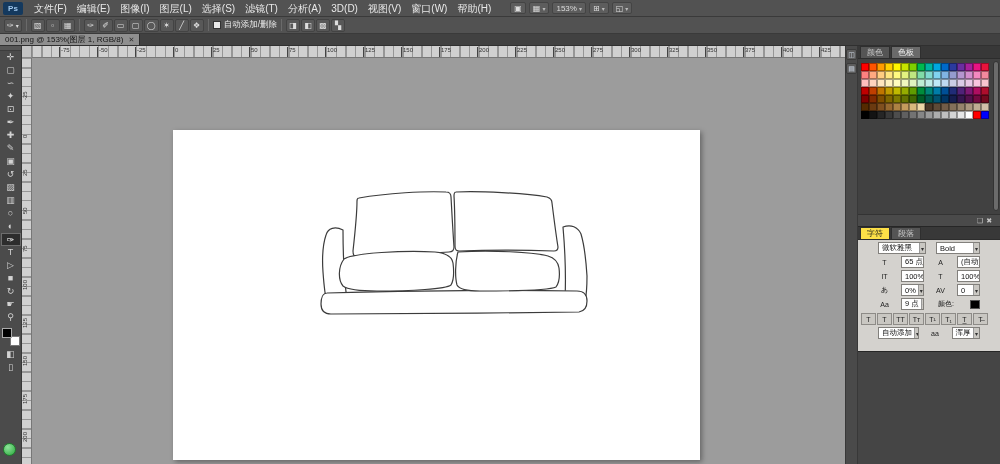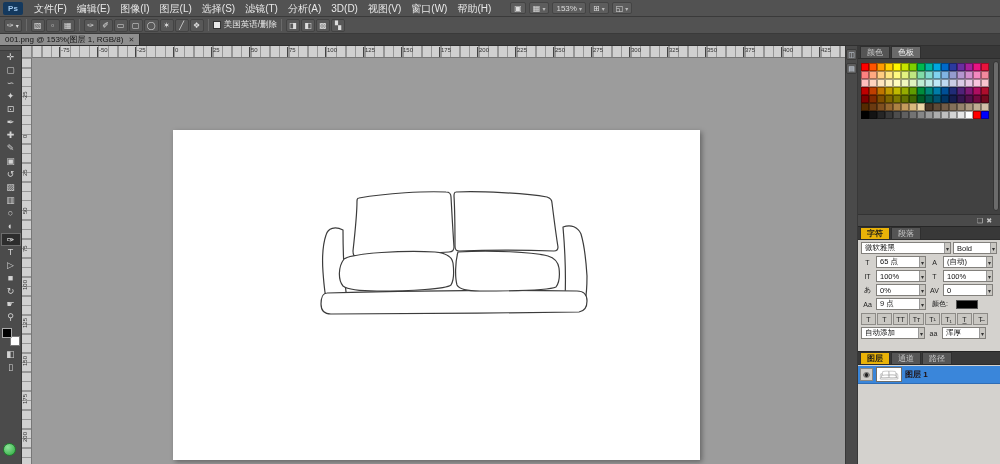--- a/index.html
+++ b/index.html
@@ -55,31 +55,31 @@
 
   
   #collapsed-strip{position:absolute;left:845px;top:46px;width:13px;height:418px;background:#4a4a4a;border-left:1px solid #383838;border-right:1px solid #383838;}
   .cicon{width:11px;height:11px;margin:3px auto 0;background:#5c5c5c;border:1px solid #3b3b3b;color:#cfd8e6;font-size:7px;text-align:center;line-height:10px;border-radius:2px;}
 
   
   #dock{position:absolute;left:858px;top:46px;width:142px;height:418px;background:#454545;}
   .ptab-strip{height:13px;background:#383838;display:flex;align-items:flex-end;gap:1px;padding-left:2px;border-bottom:1px solid #2c2c2c;}
   .ptab{padding:0 6px;height:12px;line-height:12px;font-size:8px;background:#555;color:#c9c9c9;border:1px solid #2f2f2f;border-bottom:none;}
   .ptab.on-dark{background:#6a6a6a;color:#f0f0f0;}
-  .ptab.on-light{background:#eab308;color:#1a1a1a;font-weight:bold;}
+  .ptab.on-light{background:#fde047;color:#1a1a1a;}
 
   #swatches-panel{position:absolute;left:0;top:0;width:142px;height:181px;background:#414141;border-bottom:1px solid #262626;}
   #swatch-grid{position:absolute;left:3px;top:17px;display:grid;grid-template-columns:repeat(16,8px);grid-auto-rows:8px;gap:0px;}
   .sw{width:8px;height:8px;border:1px solid rgba(0,0,0,.35);}
   #swatch-scroll{position:absolute;right:1px;top:15px;width:6px;height:150px;background:#6b6b6b;border:1px solid #333;border-radius:3px;}
   #swatch-footer{position:absolute;left:0;bottom:0;width:142px;height:12px;background:#4a4a4a;border-top:1px solid #333;display:flex;justify-content:flex-end;gap:3px;padding-right:8px;align-items:center;}
   .sficon{font-size:7px;color:#c6c6c6;}
 
   #char-panel{position:absolute;left:0;top:181px;width:142px;height:125px;background:#d4d2ce;border-bottom:1px solid #262626;color:#141414;}
-  .crow{display:flex;align-items:center;gap:2px;padding:0 3px;margin-top:2px;height:12px;}
+  .crow{display:flex;align-items:center;gap:10px;padding:0 20px;margin-top:2px;height:12px;}
   .cicolab{width:13px;font-size:7px;color:#222;text-align:center;flex:none;}
   .sel{display:inline-flex;align-items:center;justify-content:space-between;background:#fff;border:1px solid #82807c;height:12px;font-size:7.5px;padding:0 0 0 3px;color:#111;overflow:hidden;white-space:nowrap;}
   .sel::after{content:"▾";font-size:6px;color:#333;background:#c9c7c2;border-left:1px solid #999;padding:0 1px;margin-left:2px;height:100%;display:flex;align-items:center;}
   .sel.grow{flex:1;}
   .sel.w50{width:50px;} .sel.w44{width:44px;} .sel.w64{width:64px;}
   #char-color-chip{width:22px;height:9px;background:#000;border:1px solid #555;margin-left:2px;}
   #tbtns{display:flex;gap:1px;padding:0 3px;margin-top:3px;}
   .tb{width:15px;height:12px;background:#c9c7c2;border:1px solid #8d8b87;font-size:7px;text-align:center;line-height:11px;color:#222;}
 
   #layers-panel{position:absolute;left:0;top:306px;width:142px;height:112px;background:#d4d2ce;color:#141414;}
@@ -123,21 +123,21 @@
         <span class="obtn">▭</span>
         <span class="obtn">▢</span>
         <span class="obtn">◯</span>
         <span class="obtn">✶</span>
         <span class="obtn">╱</span>
         <span class="obtn">❖</span>
       </div>
     <span class="osep"></span>
     <div id="opt-check">
       <span id="opt-checkbox"></span>
-      <span id="opt-check-label">美国英语/删除</span>
+      <span id="opt-check-label">自动添加/删除</span>
     </div>
     <span class="osep"></span>
     <div class="ogroup" id="opt-area">
         <span class="obtn">◨</span>
         <span class="obtn">◧</span>
         <span class="obtn">▩</span>
         <span class="obtn">▚</span>
       </div>
   </div>
 
@@ -432,37 +432,15 @@
         <span class="sel w64">
             <span>自动添加</span>
           </span>
         <span class="cicolab">aa</span>
         <span class="sel w44">
             <span>浑厚</span>
           </span>
       </div>
     </div>
 
-    <div id="layers-panel">
-      <div class="ptab-strip" id="layer-tabs">
-          <span class="ptab on-light">图层</span>
-          <span class="ptab">通道</span>
-          <span class="ptab">路径</span>
-        </div>
-      <div id="layer-row">
-        <span id="layer-eye">◉</span>
-        <span id="layer-thumb">
-          <svg id="thumb-svg" width="24" height="14" viewBox="100 40 360 160">
-              <path d="M186,68 C214,63 252,61 273,62 C277,62 278,64 278,67 C279,85 280,103 281,117 C281,121 279,122 276,122 C246,124 208,126 184,127 C181,127 180,125 180,121 C182,103 184,84 184,71 C184,69 185,68 186,68 Z" fill="#ffffff" stroke="#3c3c3c" stroke-width="4" stroke-linejoin="round"></path>
-              <path d="M283,62 C307,61 351,63 374,67 C377,68 379,70 379,73 C381,89 383,105 385,117 C385,120 384,121 381,121 C353,120 312,120 286,121 C283,121 282,120 282,116 C282,102 282,83 281,66 C281,63 282,62 283,62 Z" fill="#ffffff" stroke="#3c3c3c" stroke-width="4" stroke-linejoin="round"></path>
-              <path d="M170,100 C162,96 155,98 153,105 C150,114 149,128 150,142 C151,156 152,166 154,172 L174,170 C171,148 170,122 170,100 Z" fill="#ffffff" stroke="#3c3c3c" stroke-width="4" stroke-linejoin="round"></path>
-              <path d="M390,97 C398,94 405,97 408,104 C411,114 413,130 414,146 C414,158 413,167 412,172 L392,170 C393,148 392,120 390,97 Z" fill="#ffffff" stroke="#3c3c3c" stroke-width="4" stroke-linejoin="round"></path>
-              <path d="M154,163 C232,161 342,160 404,161 C411,161 414,165 414,171 C414,177 412,181 406,182 C328,183 220,184 158,184 C151,184 148,180 148,174 C148,168 150,163 154,163 Z" fill="#ffffff" stroke="#3c3c3c" stroke-width="4" stroke-linejoin="round"></path>
-              <path d="M171,129 C180,123 232,120 262,122 C274,123 279,127 280,133 C281,141 281,150 278,155 C273,159 238,161 204,161 C186,161 174,159 170,156 C165,150 165,137 171,129 Z" fill="#ffffff" stroke="#3c3c3c" stroke-width="4" stroke-linejoin="round"></path>
-              <path d="M285,122 C317,120 361,122 375,126 C382,128 385,132 386,138 C387,146 386,153 383,157 C377,160 340,161 307,161 C293,161 286,159 284,155 C282,148 282,132 285,122 Z" fill="#ffffff" stroke="#3c3c3c" stroke-width="4" stroke-linejoin="round"></path>
-            </svg>
-        </span>
-        <span id="layer-name">图层 1</span>
-      </div>
-    </div>
 
   </div>
 </div>
 
 </body></html>

